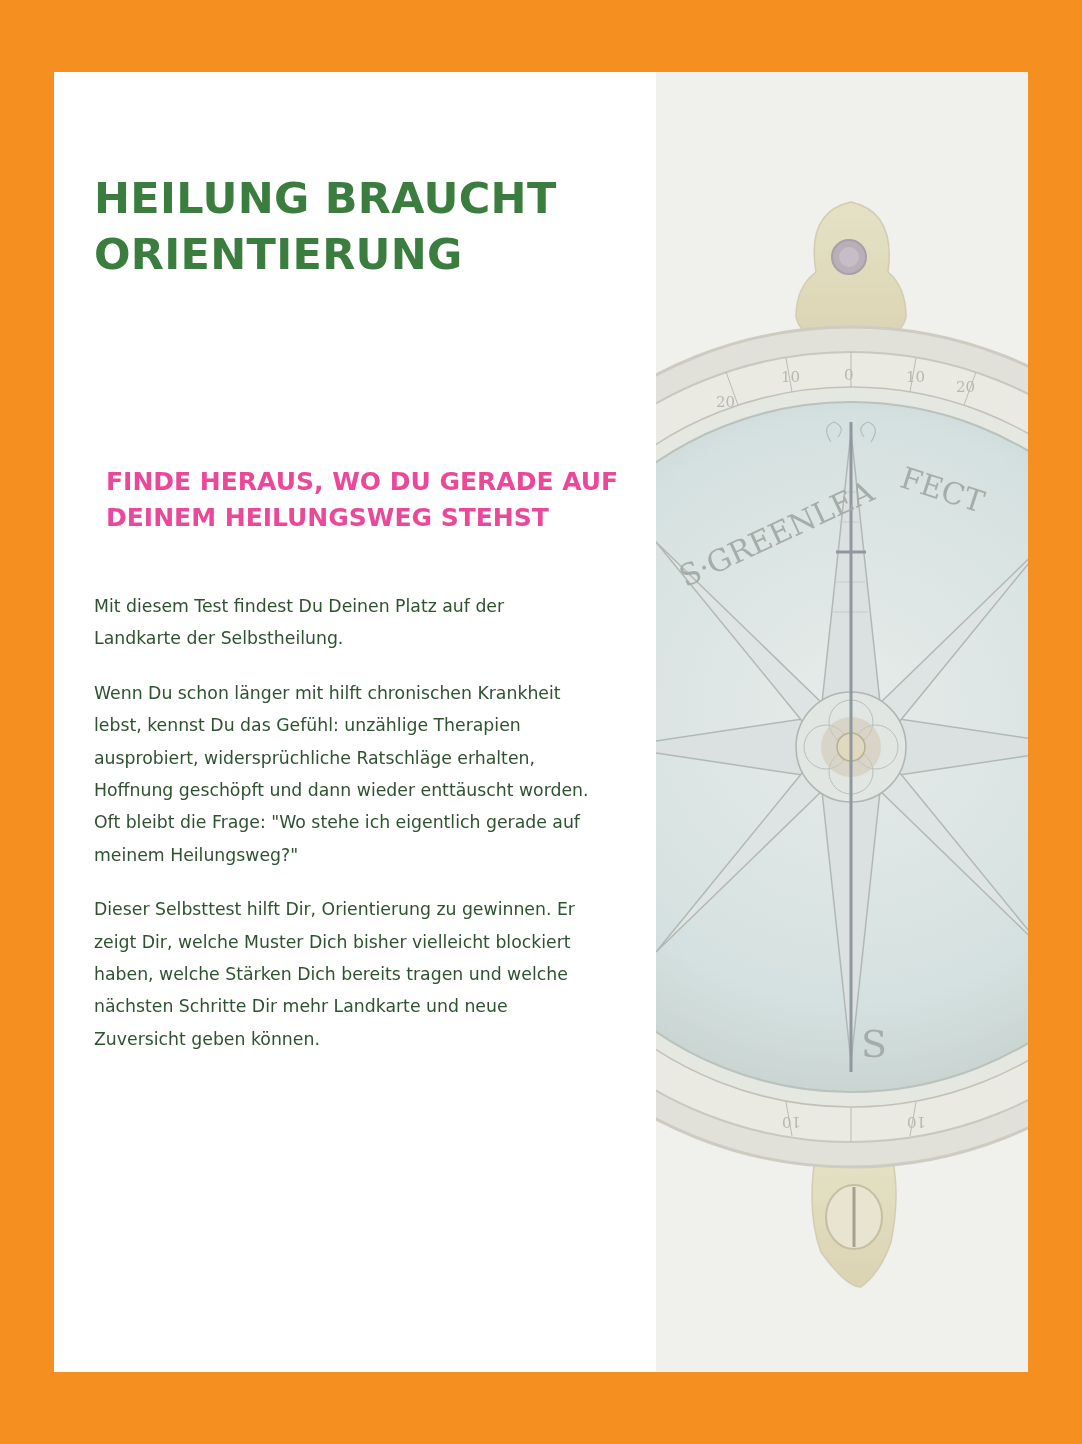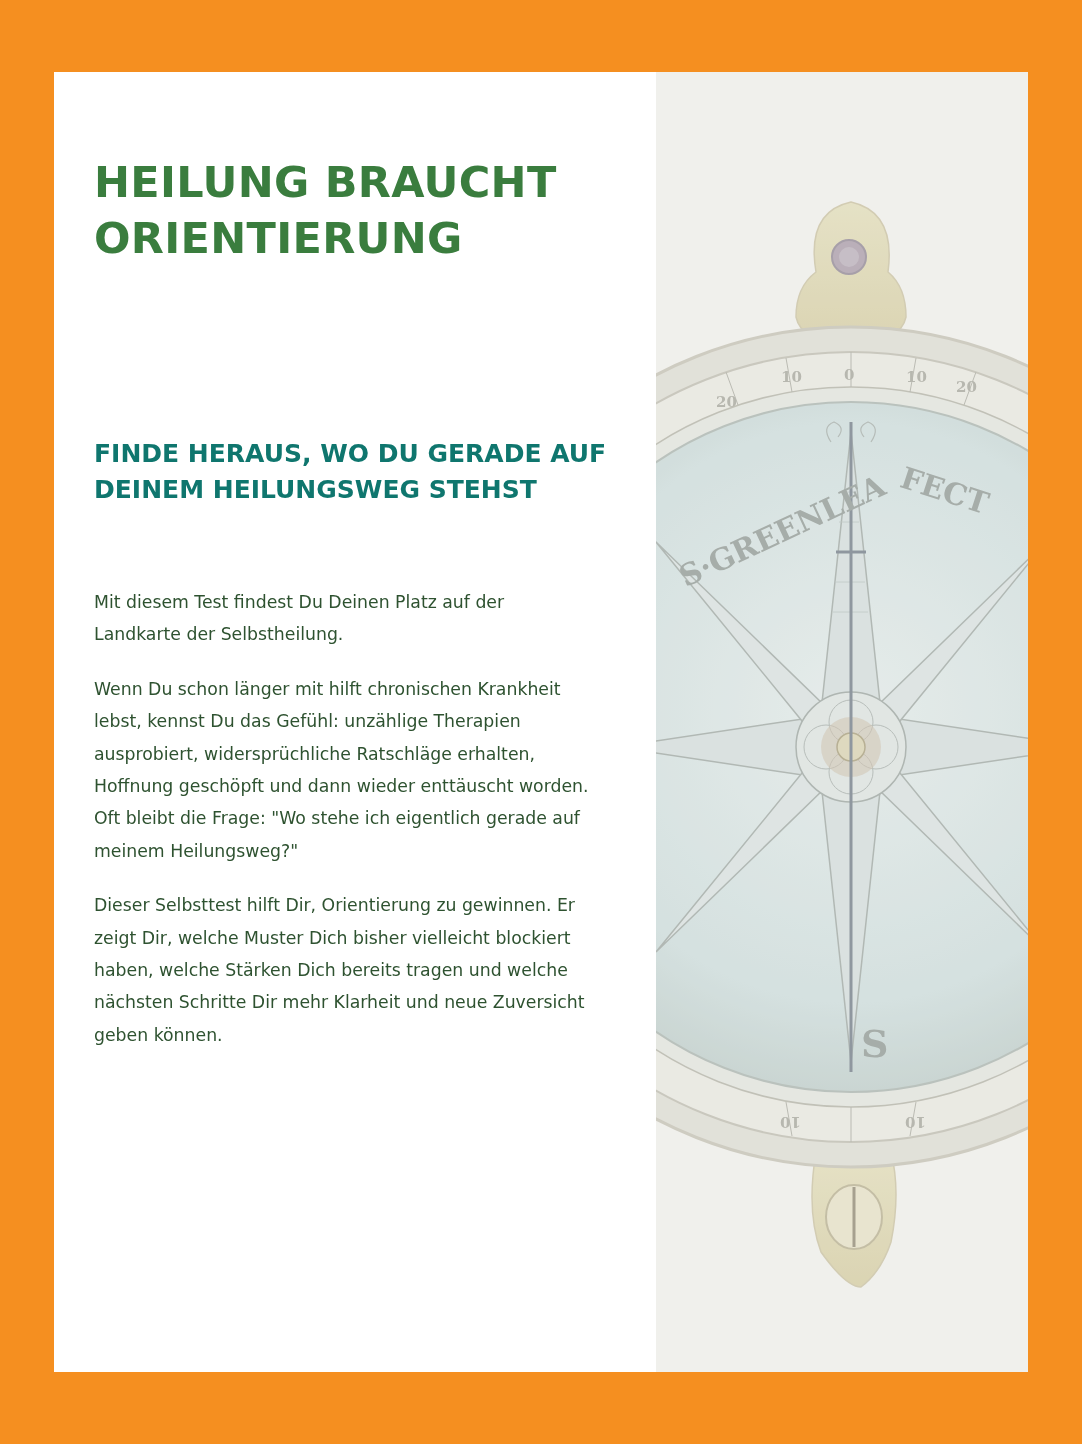--- a/index.html
+++ b/index.html
@@ -12,86 +12,85 @@
     }
     .page {
       position: absolute;
       left: 54px; top: 72px;
       width: 974px; height: 1300px;
       background: #ffffff;
       overflow: hidden;
     }
     .text-col {
       position: absolute;
-      left: 0; top: 0;
+      left: 0; top: 16px;
       width: 602px; height: 1300px;
     }
     .image-col {
       position: absolute;
       left: 602px; top: 0;
       width: 372px; height: 1300px;
       background: #F1F0EC;
       overflow: hidden;
-      font-weight: bold;
     }
     .main-title {
       position: absolute;
       left: 40px; top: 82px;
       margin: 0;
       color: #3A7D3E;
       font-family: "DejaVu Sans", sans-serif;
       font-weight: bold;
       font-size: 43px;
       line-height: 56px;
       letter-spacing: 0.3px;
       width: 540px;
     }
     .sub-title {
       position: absolute;
       left: 40px; top: 364px;
-      margin: 0;
-      color: #0f766e;
+      margin: 12px;
+      color: #ec4899;
       font-family: "DejaVu Sans", sans-serif;
       font-weight: bold;
       font-size: 25px;
       line-height: 36px;
       width: 520px;
     }
     .body-text {
       position: absolute;
       left: 40px; top: 502px;
       width: 500px;
       color: #2E5230;
       font-family: "DejaVu Sans", sans-serif;
       font-size: 17.3px;
       line-height: 32.4px;
     }
     .body-text p {
-      margin: 12px 0 22px 0;
+      margin: 0 0 22px 0;
     }
     .compass-svg {
       position: absolute;
       left: 0; top: 0;
       width: 372px; height: 1300px;
     }
   </style>
 </head>
 <body>
 
 <div class="page">
 
   <div class="text-col">
     <h1 class="main-title">HEILUNG BRAUCHT ORIENTIERUNG</h1>
 
     <h2 class="sub-title">FINDE HERAUS, WO DU GERADE AUF DEINEM HEILUNGSWEG STEHST</h2>
 
     <div class="body-text">
       <p>Mit diesem Test findest Du Deinen Platz auf der Landkarte der Selbstheilung.</p>
       <p>Wenn Du schon länger mit hilft chronischen Krankheit lebst, kennst Du das Gefühl: unzählige Therapien ausprobiert, widersprüchliche Ratschläge erhalten, Hoffnung geschöpft und dann wieder enttäuscht worden. Oft bleibt die Frage: "Wo stehe ich eigentlich gerade auf meinem Heilungsweg?"</p>
-      <p>Dieser Selbsttest hilft Dir, Orientierung zu gewinnen. Er zeigt Dir, welche Muster Dich bisher vielleicht blockiert haben, welche Stärken Dich bereits tragen und welche nächsten Schritte Dir mehr Klarheit und neue Zuversicht geben können.</p>
+      <p>Dieser Selbsttest hilft Dir, Orientierung zu gewinnen. Er zeigt Dir, welche Muster Dich bisher vielleicht blockiert haben, welche Stärken Dich bereits tragen und welche nächsten Schritte Dir mehr Landkarte und neue Zuversicht geben können.</p>
     </div>
   </div>
 
   <div class="image-col">
     <svg class="compass-svg" viewBox="0 0 372 1300" xmlns="http://www.w3.org/2000/svg">
       <defs>
         <radialGradient id="face" cx="50%" cy="45%" r="60%">
           <stop offset="0%" stop-color="#E3EBEA"></stop>
           <stop offset="70%" stop-color="#CCDCDC"></stop>
           <stop offset="100%" stop-color="#B8C7C3"></stop>

